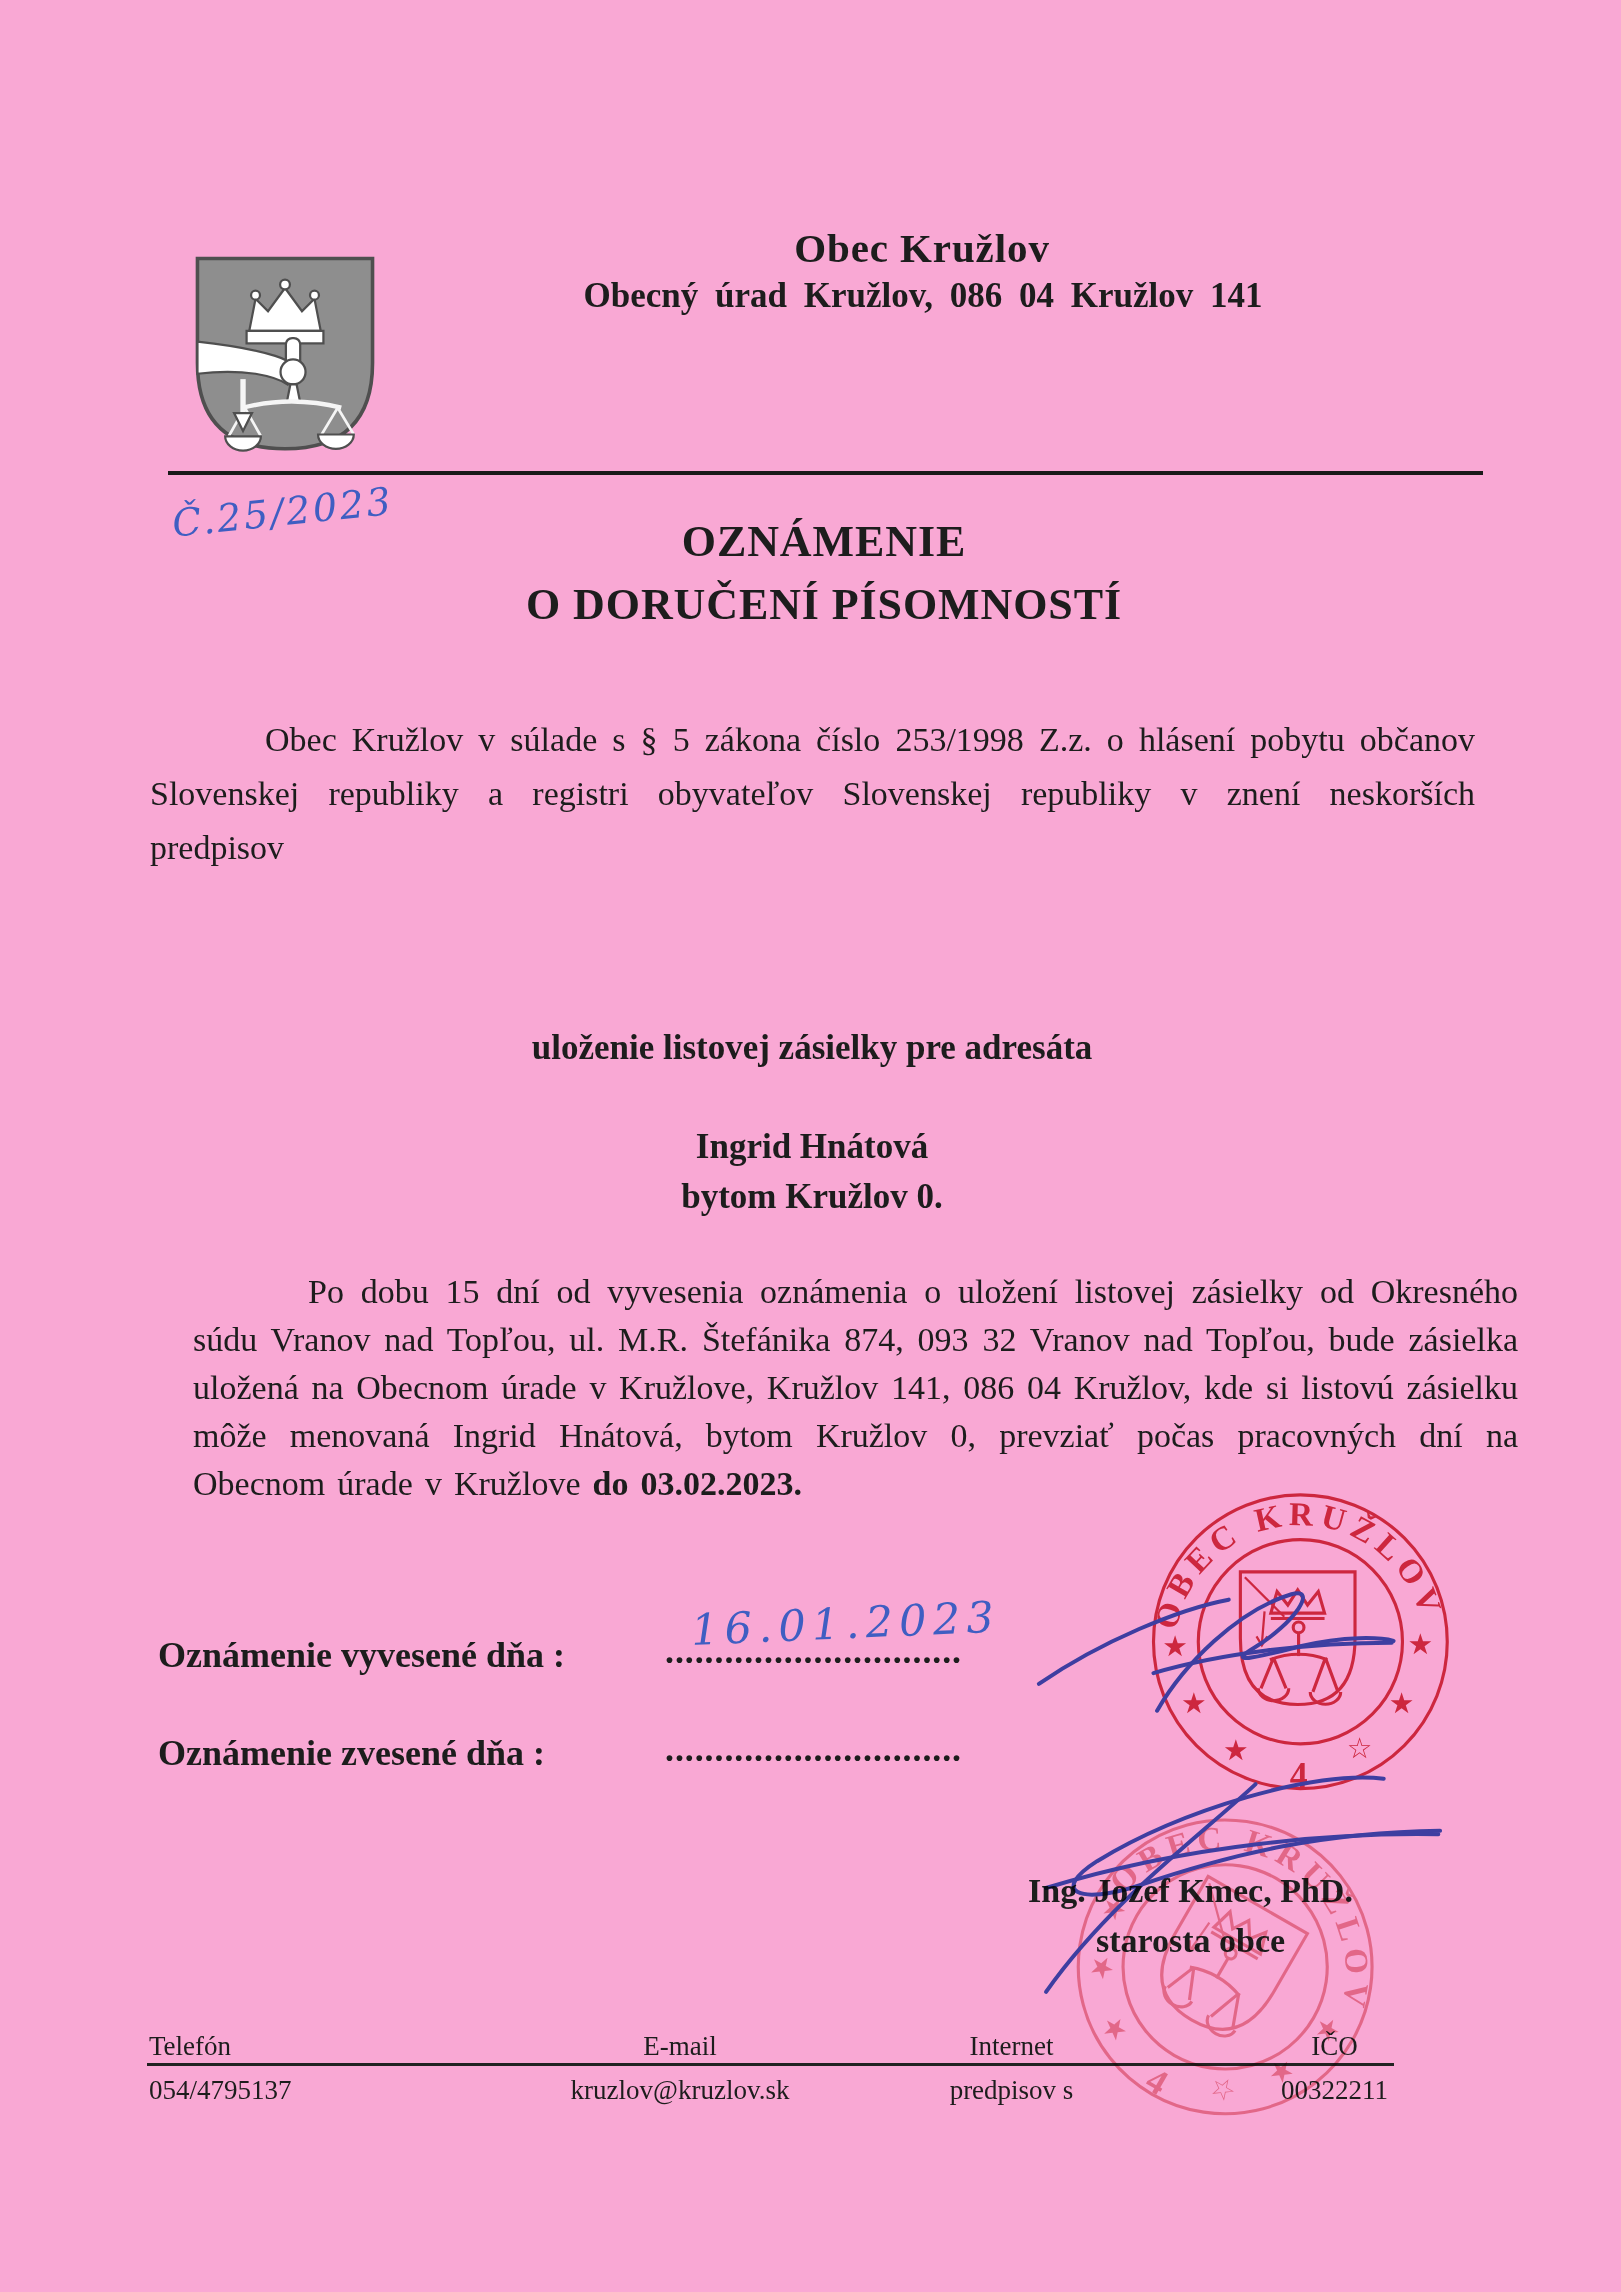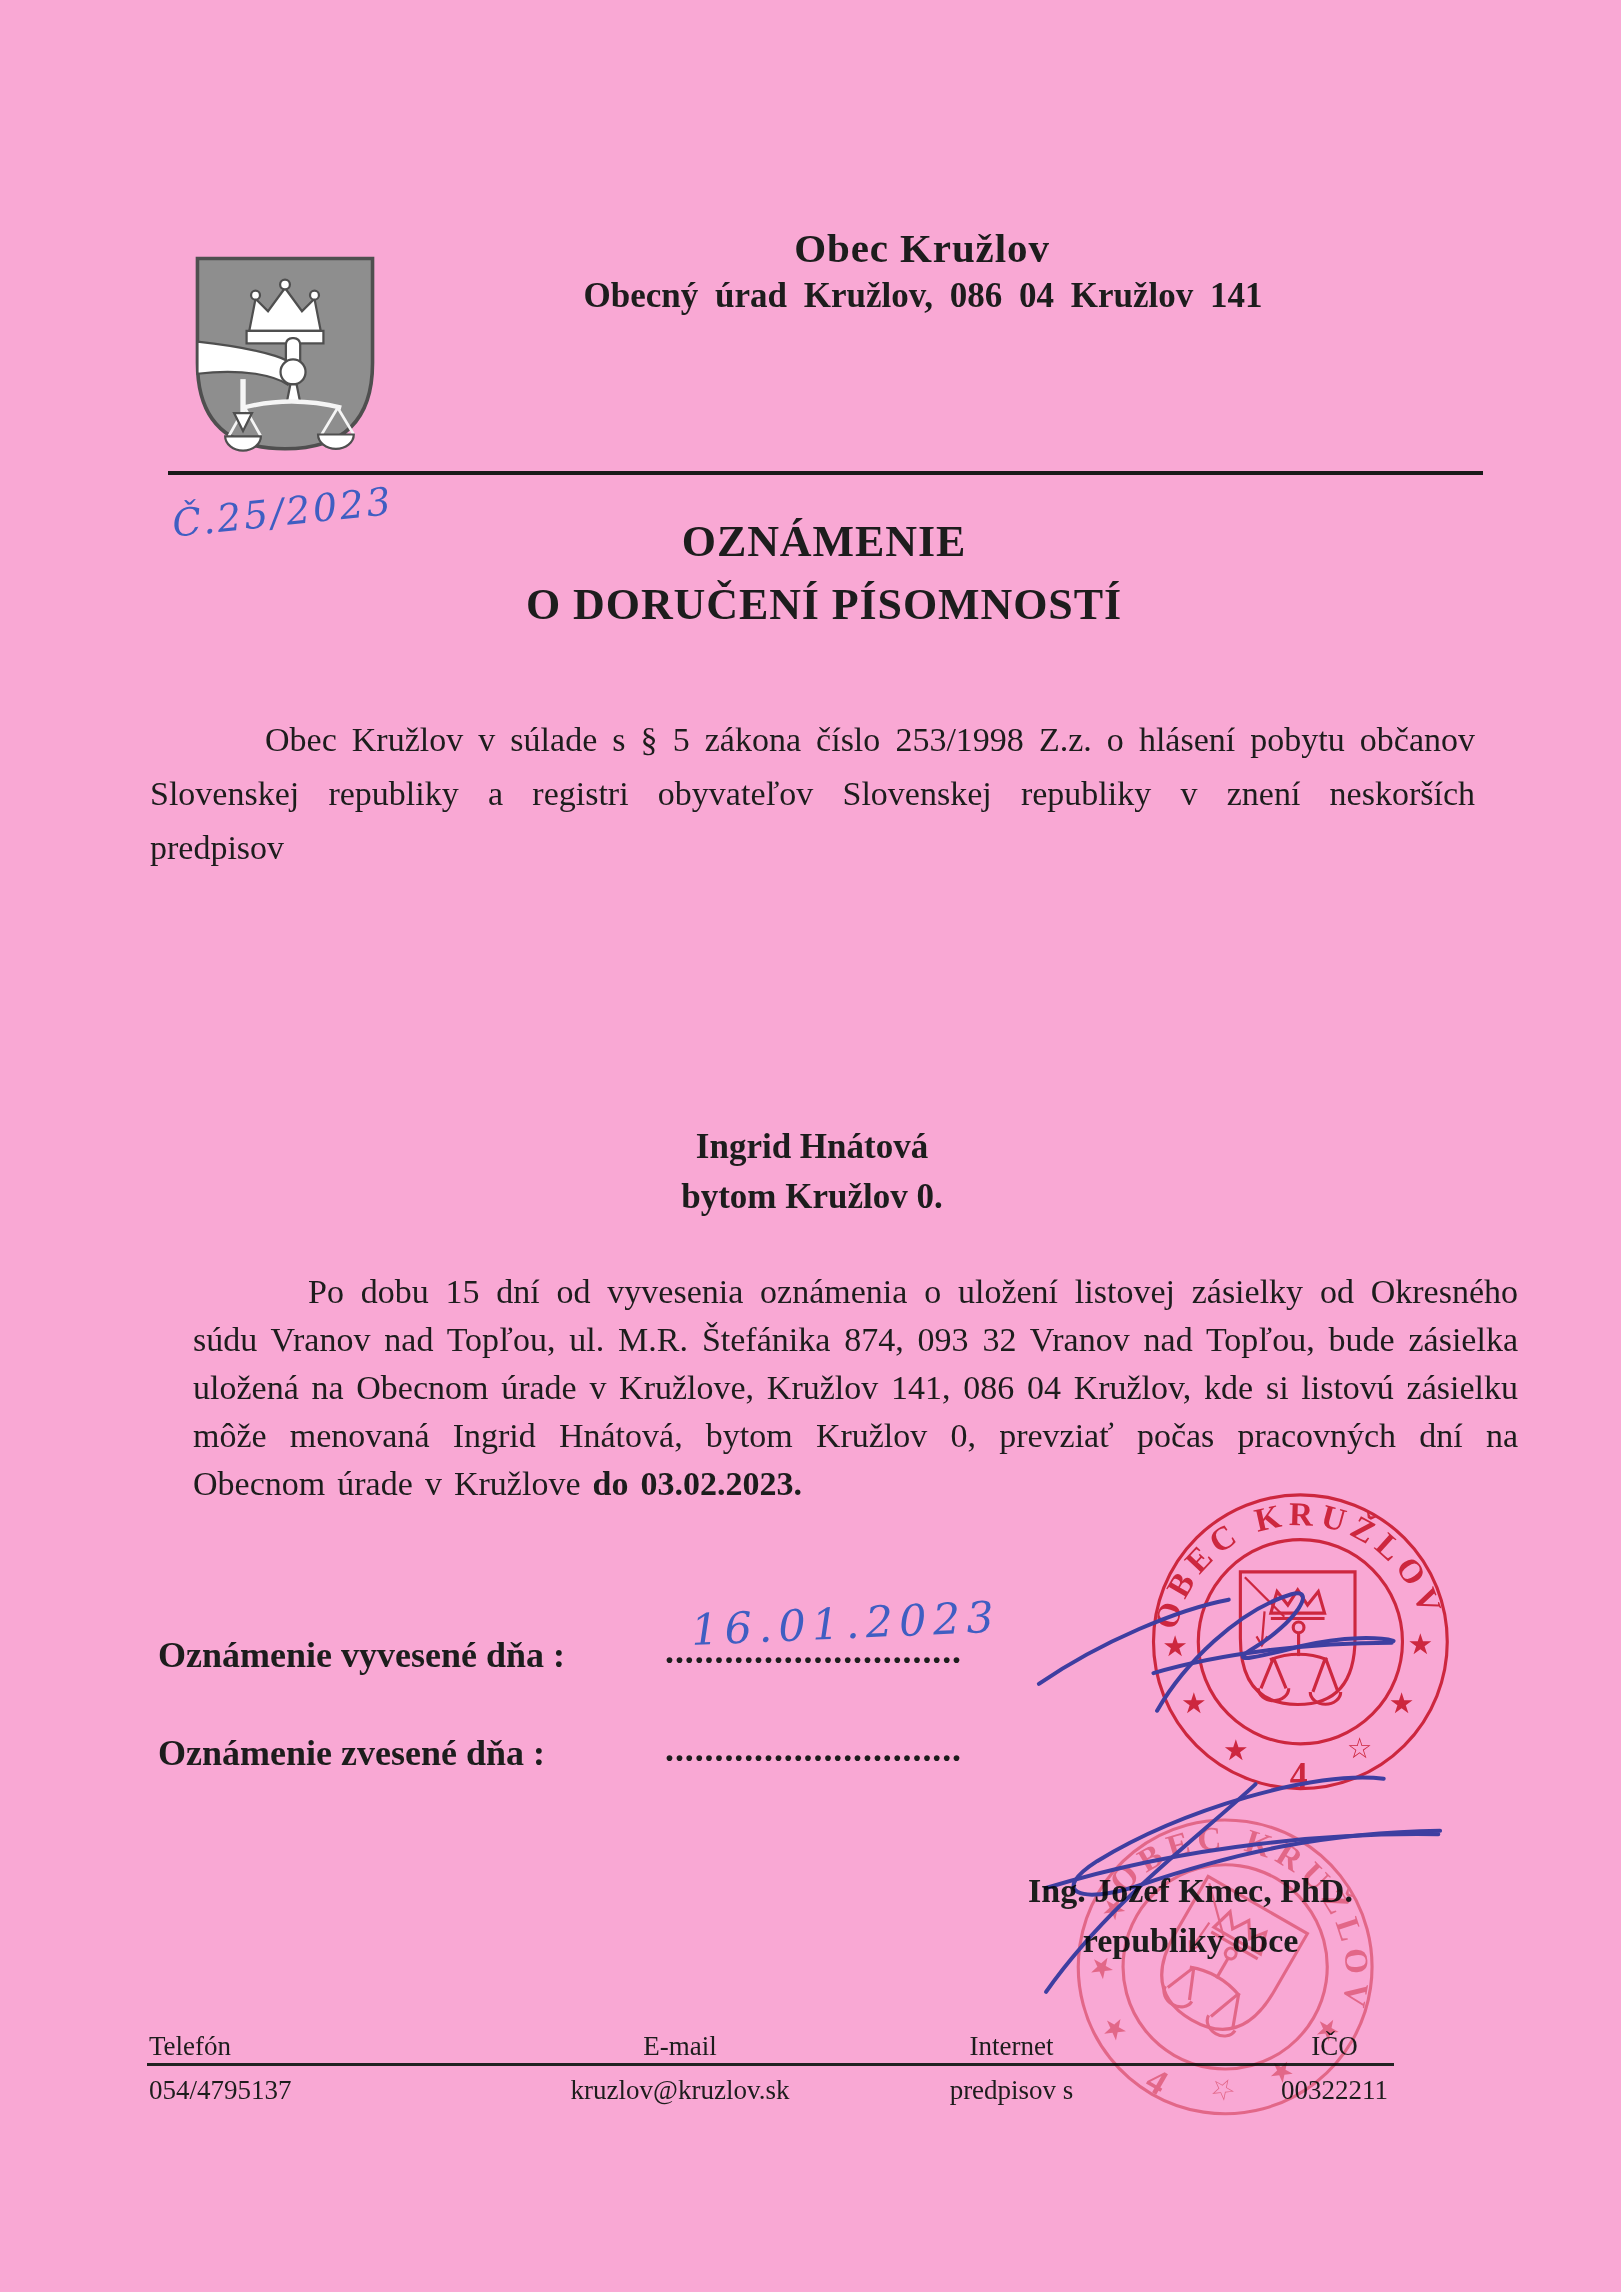--- a/index.html
+++ b/index.html
@@ -114,34 +114,35 @@
   <div class="office-address">Obecný úrad Kružlov, 086 04 Kružlov 141</div>
   <div class="rule-top"></div>
 
   <div class="handwriting ref-number">Č.25/2023</div>
 
   <div class="title title-1">OZNÁMENIE</div>
   <div class="title title-2">O DORUČENÍ PÍSOMNOSTÍ</div>
 
   <p class="body-par par-1">Obec Kružlov v súlade s § 5 zákona číslo 253/1998 Z.z. o hlásení pobytu občanov Slovenskej republiky a registri obyvateľov Slovenskej republiky v znení neskorších predpisov</p>
 
+  <div class="centered subject">uloženie listovej zásielky pre adresáta</div>
   <div class="centered addr-name">Ingrid Hnátová</div>
   <div class="centered addr-res">bytom Kružlov 0.</div>
 
   <p class="body-par par-2"><span>Po dobu 15 dní od vyvesenia oznámenia o uložení listovej zásielky od Okresného súdu Vranov nad Topľou, ul. M.R. Štefánika 874, 093 32 Vranov nad Topľou, bude zásielka uložená na Obecnom úrade v Kružlove, Kružlov 141, 086 04 Kružlov, kde si listovú zásielku môže menovaná Ingrid Hnátová, bytom Kružlov 0, prevziať počas pracovných dní na Obecnom úrade v Kružlove </span><strong>do 03.02.2023.</strong></p>
 
   <div class="row-label posted-label">Oznámenie vyvesené dňa :</div>
   <div class="dots dots-1">..............................</div>
   <div class="handwriting posted-date-hw">16.01.2023</div>
 
   <div class="row-label removed-label">Oznámenie zvesené dňa :</div>
   <div class="dots dots-2">..............................</div>
 
   <div class="signer signer-name">Ing. Jozef Kmec, PhD.</div>
-  <div class="signer signer-title">republiky obce</div>
+  <div class="signer signer-title">starosta obce</div>
 
   <div class="fcol fc1">
     <div class="flabel">Telefón</div>
     <div class="fvalue">054/4795137</div>
   </div>
   <div class="fcol fc2">
     <div class="flabel">E-mail</div>
     <div class="fvalue">kruzlov@kruzlov.sk</div>
   </div>
   <div class="fcol fc3">

